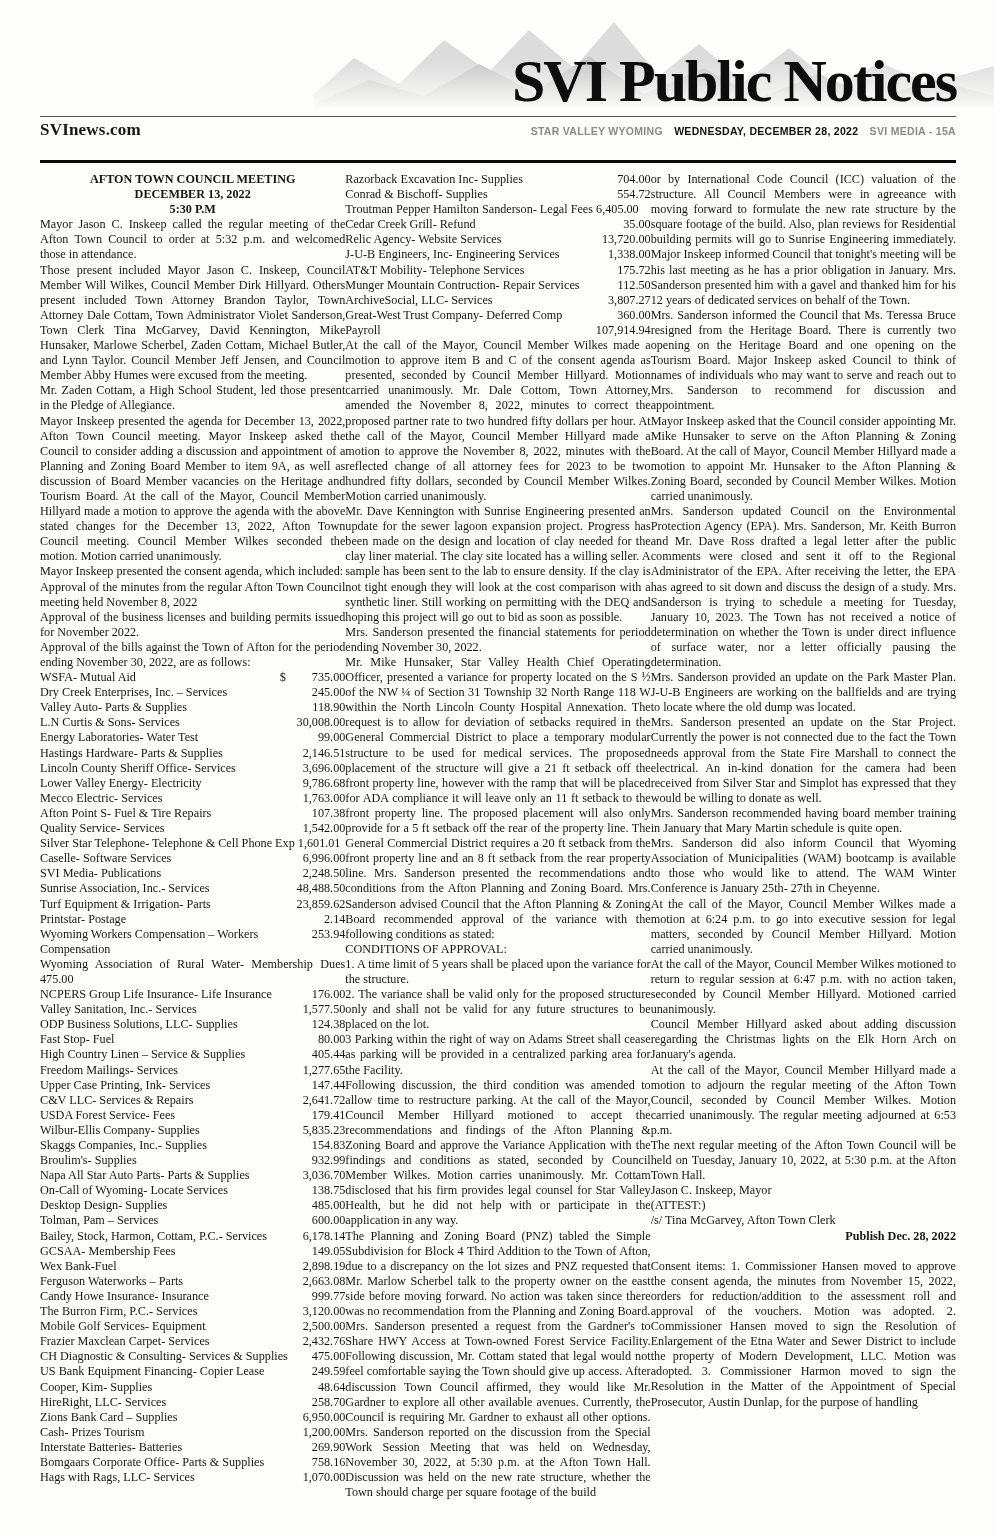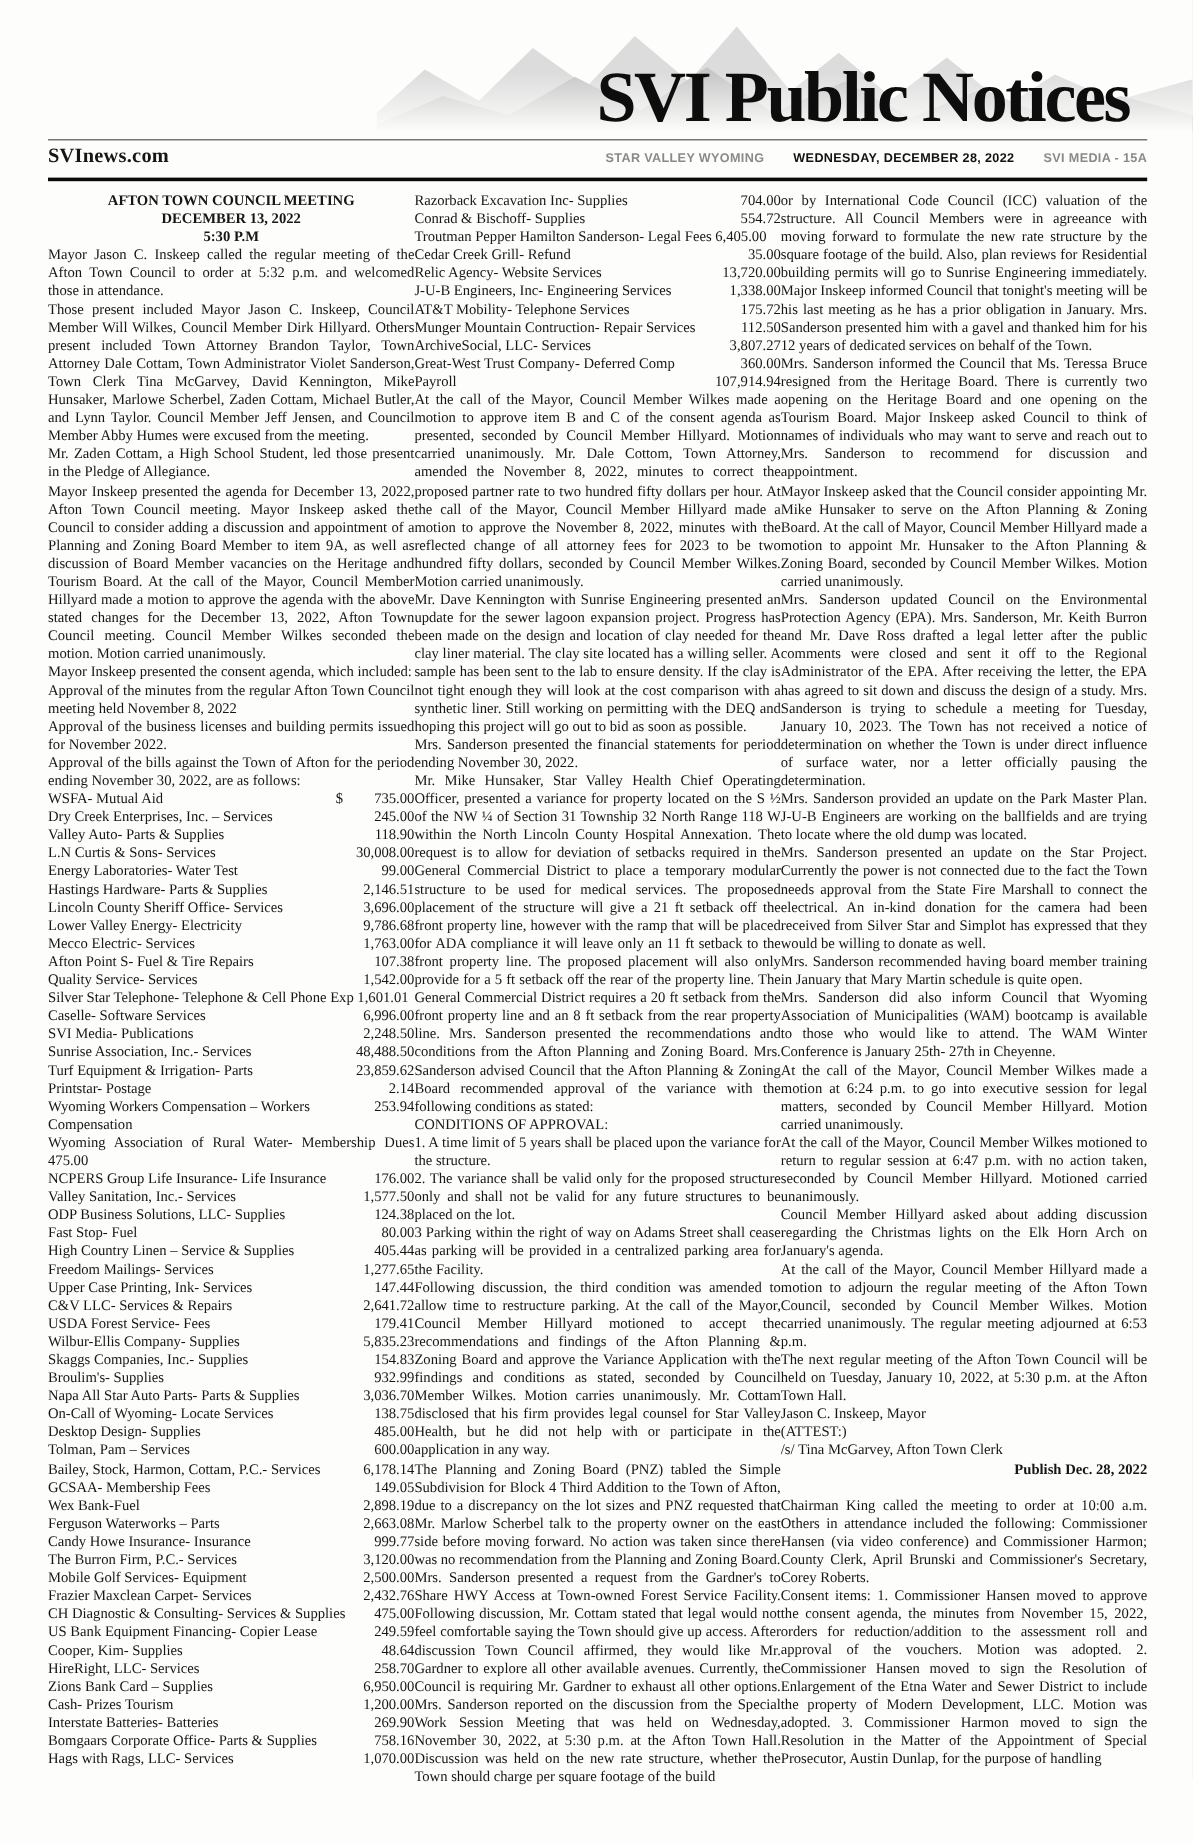--- a/index.html
+++ b/index.html
@@ -6,34 +6,34 @@
   html,body { background:#e8e8e8; }
   .page {
     width:994px; height:1536px; margin:0 auto; background:#fdfdfb;
     font-family:"Liberation Serif", serif; color:#161616;
     padding:0 38px 14px 40px; position:relative; overflow:hidden;
   }
   
   .masthead { position:relative; height:112px; }
   .mountain-art { position:absolute; right:-38px; top:6px; width:680px; height:104px; }
   .masthead-title {
-    position:absolute; right:15px; bottom:-4px;
+    position:absolute; right:0; bottom:-4px;
     font-size:60px; font-weight:bold; letter-spacing:-2px; white-space:nowrap;
     color:#0d0d0d;
   }
   
   .strip {
     display:flex; justify-content:space-between; align-items:baseline;
     border-top:1px solid #555; border-bottom:3px solid #0a0a0a;
-    padding:3px 0 8px 0; margin-top:4px;
+    padding:3px 0 20px 0; margin-top:4px;
   }
   .site { font-weight:bold; font-size:17px; letter-spacing:.2px; }
   .strip-right { font-family:"Liberation Sans", sans-serif; font-size:10.5px; letter-spacing:.3px; }
   .loc { color:#8a8a8a; font-weight:bold; }
-  .date { color:#111; font-weight:bold; margin:0 21px; }
+  .date { color:#111; font-weight:bold; margin:0 8px; }
   .edition { color:#8a8a8a; font-weight:bold; }
   
   .columns {
     display:grid; grid-template-columns:1fr 1fr 1fr; 
     padding-top:9px; height:1374px; overflow:hidden;
     font-size:12.2px; line-height:15.1px; text-align:justify;
   }
   .para { margin:0; }
   .notice-heading { text-align:center; font-weight:bold; }
   .bill { display:flex; justify-content:space-between; }
@@ -355,18 +355,17 @@
         <p class="para">Mrs. Sanderson did also inform Council that Wyoming Association of Municipalities (WAM) bootcamp is available to those who would like to attend. The WAM Winter Conference is January 25th- 27th in Cheyenne.</p>
         <p class="para">At the call of the Mayor, Council Member Wilkes made a motion at 6:24 p.m. to go into executive session for legal matters, seconded by Council Member Hillyard. Motion carried unanimously.</p>
         <p class="para">At the call of the Mayor, Council Member Wilkes motioned to return to regular session at 6:47 p.m. with no action taken, seconded by Council Member Hillyard. Motioned carried unanimously.</p>
         <p class="para">Council Member Hillyard asked about adding discussion regarding the Christmas lights on the Elk Horn Arch on January's agenda.</p>
         <p class="para">At the call of the Mayor, Council Member Hillyard made a motion to adjourn the regular meeting of the Afton Town Council, seconded by Council Member Wilkes. Motion carried unanimously. The regular meeting adjourned at 6:53 p.m.</p>
         <p class="para">The next regular meeting of the Afton Town Council will be held on Tuesday, January 10, 2022, at 5:30 p.m. at the Afton Town Hall.</p>
         <div class="sig">Jason C. Inskeep, Mayor</div>
         <div class="sig">(ATTEST:)</div>
         <div class="sig">/s/ Tina McGarvey, Afton Town Clerk</div>
         <div class="pub">Publish Dec. 28, 2022</div>
-        <p class="para">Chairman King called the meeting to order at 10:00 a.m. Others in attendance included the following: Commissioner Hansen (via video conference) and Commissioner Harmon; County Clerk, April Brunski and Commissioner's Secretary, Corey Roberts.</p>
         <p class="para">Consent items: 1. Commissioner Hansen moved to approve the consent agenda, the minutes from November 15, 2022, orders for reduction/addition to the assessment roll and approval of the vouchers. Motion was adopted. 2. Commissioner Hansen moved to sign the Resolution of Enlargement of the Etna Water and Sewer District to include the property of Modern Development, LLC. Motion was adopted. 3. Commissioner Harmon moved to sign the Resolution in the Matter of the Appointment of Special Prosecutor, Austin Dunlap, for the purpose of handling</p>
       </div>
   </div>
 
 </div>
 
 </body></html>

